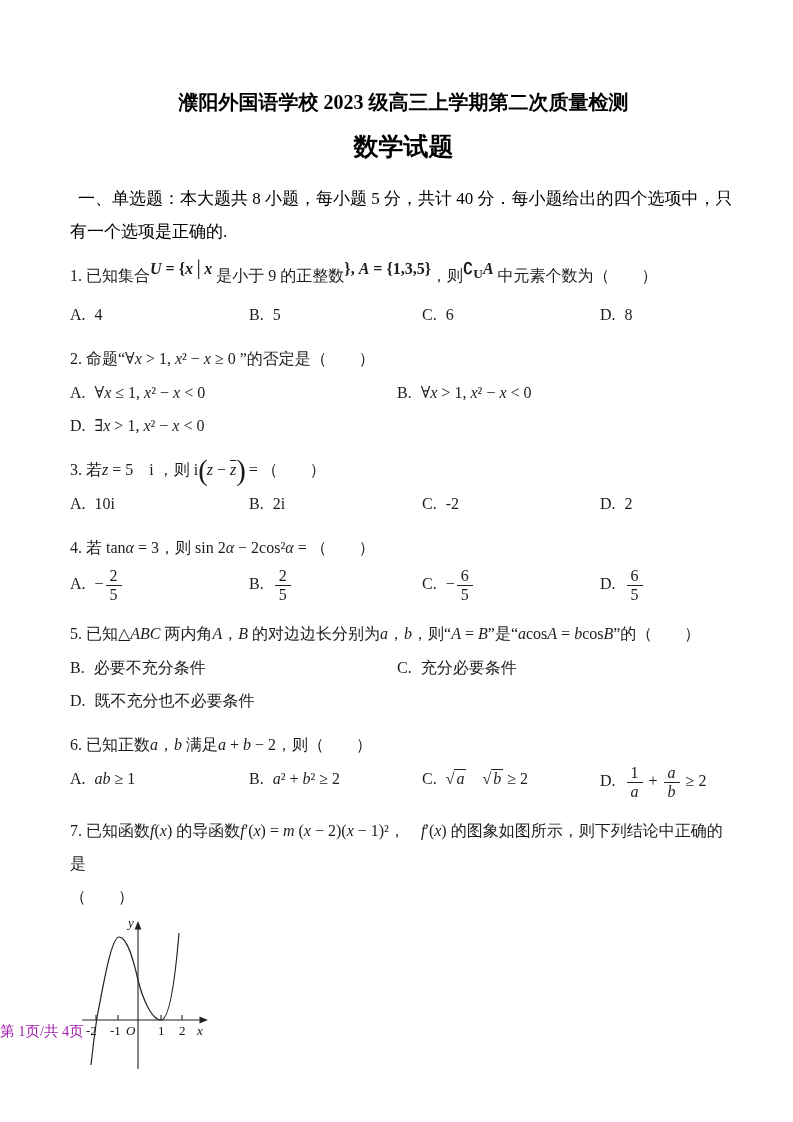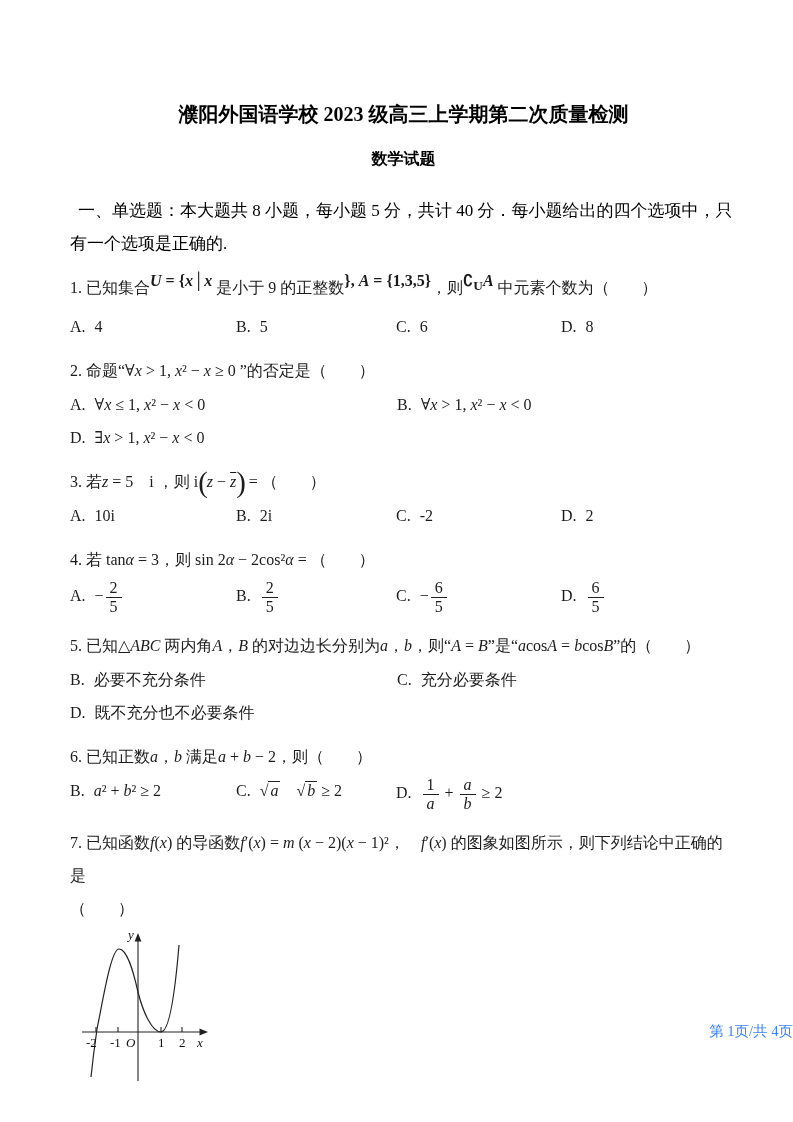--- a/index.html
+++ b/index.html
@@ -1,41 +1,41 @@
 <!DOCTYPE html>
 <html><head>
 <meta charset="utf-8">
 <style>
   html,body{margin:0;padding:0;}
   body{
     width:793px;height:1122px;background:#ffffff;position:relative;overflow:hidden;
     font-family:"Liberation Serif","DejaVu Serif",serif;color:#1c1c1c;
   }
-  .page{padding:88px 56px 0 70px;margin-top:12px;}
+  .page{padding:88px 56px 0 70px;}
   .title{font-size:20px;font-weight:bold;text-align:center;line-height:28px;color:#000;}
-  .subtitle{font-size:16px;font-weight:bold;text-align:center;line-height:28px;margin-top:17px;color:#000;}
+  .subtitle{font-size:25px;font-weight:bold;text-align:center;line-height:28px;margin-top:17px;color:#000;}
   .intro{font-weight:normal;font-size:17px;line-height:33px;margin-top:21px;text-indent:8px;color:#000;}
   .question{margin-top:11px;}
   .qline{font-size:16px;line-height:33px;}
   .opts{display:grid;font-size:16px;line-height:33px;margin-top:1px;}
-  .cols4{grid-template-columns:166px 160px 165px 1fr;}
+  .cols4{grid-template-columns:166px 160px 165px 1fr;gap:13px;}
   .cols2{grid-template-columns:327px 1fr;}
   .opt{white-space:nowrap;}
   .ok{margin-right:9px;}
   .up{position:relative;top:-7px;font-weight:bold;}
   .f{display:inline-block;vertical-align:middle;text-align:center;line-height:1.12;margin:2px 2px;}
   .f > span{display:block;padding:0 4px;}
   .f > span:first-child{border-bottom:1px solid #222;}
   .ov{text-decoration:overline;}
   .rv{border-top:1px solid #222;padding:0 2px;}
   .bp{font-size:180%;font-weight:300;vertical-align:-5px;line-height:0;letter-spacing:-1px;}
   .graph{display:block;margin:0 0 0 6px;}
   .graph text{font-size:13px;fill:#111;}
   .graph .it{font-style:italic;}
-  .footer{position:absolute;top:1022px;left:0;right:0;text-align:right;font-size:14.5px;color:#3b82f6;}
+  .footer{position:absolute;top:1022px;left:0;right:0;text-align:left;font-size:14.5px;color:#a21caf;}
 </style>
 </head>
 <body>
 
 <div class="page">
   <div class="title">濮阳外国语学校 2023 级高三上学期第二次质量检测</div>
   <div class="subtitle">数学试题</div>
   <div class="intro">一、单选题：本大题共 8 小题，每小题 5 分，共计 40 分．每小题给出的四个选项中，只有一个选项是正确的.</div>
 
   <div>
@@ -78,20 +78,21 @@
         <div class="qline">5. 已知△<i>ABC</i> 两内角<i>A</i>，<i>B</i> 的对边边长分别为<i>a</i>，<i>b</i>，则“<i>A</i> = <i>B</i>”是“<i>a</i>cos<i>A</i> = <i>b</i>cos<i>B</i>”的（　　）</div>
         <div class="opts cols2">
           <div class="opt"><span class="ok">B.</span><span>必要不充分条件</span></div>
           <div class="opt"><span class="ok">C.</span><span>充分必要条件</span></div>
           <div class="opt"><span class="ok">D.</span><span>既不充分也不必要条件</span></div>
         </div>
       </div>
       <div class="question">
         <div class="qline">6. 已知正数<i>a</i>，<i>b</i> 满足<i>a</i> + <i>b</i> − 2，则（　　）</div>
         <div class="opts cols4">
+          <div class="opt"><span class="ok">A.</span><span><i>ab</i> ≥ 1</span></div>
           <div class="opt"><span class="ok">B.</span><span><i>a</i>² + <i>b</i>² ≥ 2</span></div>
           <div class="opt"><span class="ok">C.</span><span>√<span class="rv"><i>a</i></span>　√<span class="rv"><i>b</i></span> ≥ 2</span></div>
           <div class="opt"><span class="ok">D.</span><span><span class="f"><span>1</span><span><i>a</i></span></span> + <span class="f"><span><i>a</i></span><span><i>b</i></span></span> ≥ 2</span></div>
         </div>
       </div>
       <div class="question">
         <div class="qline">7. 已知函数<i>f</i>(<i>x</i>) 的导函数<i>f</i>′(<i>x</i>) = <i>m</i> (<i>x</i> − 2)(<i>x</i> − 1)²，　<i>f</i>′(<i>x</i>) 的图象如图所示，则下列结论中正确的是</div>
         <div class="qline">（　　）</div>
       </div>
     </div>

